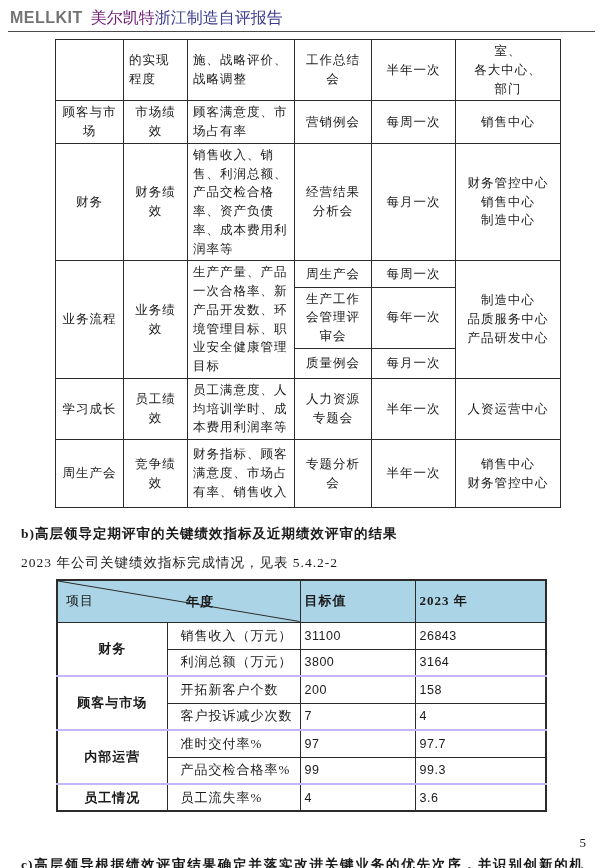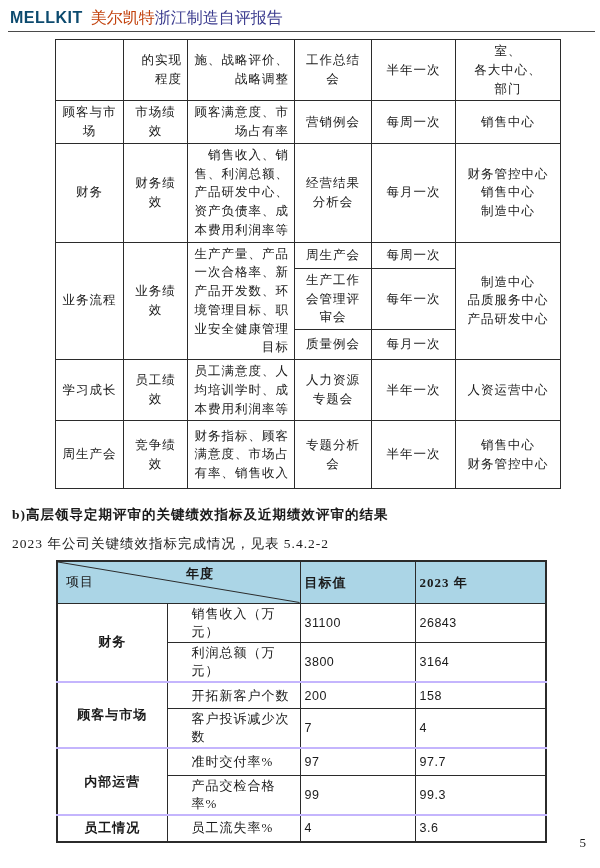--- a/index.html
+++ b/index.html
@@ -4,49 +4,49 @@
 <style>
   * { box-sizing: border-box; }
   html,body { margin:0; padding:0; background:#ffffff; }
   .page {
     position:relative; width:600px; height:868px; background:#ffffff;
     font-family:"Liberation Serif","DejaVu Serif",serif; color:#1a1a1a;
     overflow:hidden;
   }
   
   .doc-header { padding:8px 8px 0 10px; font-size:16px; line-height:20px; white-space:nowrap; }
-  .brand { color:#0c4a6e; font-family:"Liberation Sans","DejaVu Sans",sans-serif; font-weight:bold; letter-spacing:.5px; }
-  .title-black { color:#c2410c; margin-left:4px; }
+  .brand { color:#737373; font-family:"Liberation Sans","DejaVu Sans",sans-serif; font-weight:bold; letter-spacing:.5px; }
+  .title-black { color:#701a75; margin-left:4px; }
   .title-blue  { color:#3B3B8E; }
   .header-rule { border:none; border-top:1.5px solid #4a4a4a; margin:3px 5px 0 8px; }
 
   
   table.t1 { border-collapse:collapse; table-layout:fixed; width:505px; margin:7px 0 0 55px;
              font-size:12.5px; border:1.5px solid #2b2b2b; }
   .t1 td { border:1px solid #2b2b2b; text-align:center; vertical-align:middle;
            padding:2px 5px; line-height:1.5; letter-spacing:1px; white-space:pre-line; }
-  .t1 td.ind { text-align:right; }
-
-  
-  .para { margin:0 16px 0 12px; font-size:13.5px; letter-spacing:1px; line-height:20px; }
+  .t1 td.ind { text-align:left; }
+
+  
+  .para { margin:0 16px 0 21px; font-size:13.5px; letter-spacing:1px; line-height:20px; }
   .sec-b-heading { margin-top:16px; font-weight:bold; }
   .sec-b-intro   { margin-top:9px; }
   .t2-caption { text-align:center; font-weight:bold; font-size:13.5px; letter-spacing:1px; margin-top:11px; }
 
   
   table.t2 { border-collapse:collapse; table-layout:fixed; width:489px; margin:6px 0 0 56px;
              font-size:13px; border:2px solid #2b2b2b; }
   .t2 td { border:1px solid #2b2b2b; vertical-align:middle; padding:1px 4px; letter-spacing:1px; }
   .t2 .hdr { background:#ABD5E6; font-weight:bold; text-align:left; height:42px; }
   .t2 .corner { position:relative; text-align:left; padding:0; }
   .t2 .corner svg { position:absolute; left:0; top:0; width:100%; height:100%; }
-  .t2 .corner .corner-top { position:absolute; top:3px; left:53%; font-weight:bold; }
+  .t2 .corner .corner-top { position:absolute; top:12px; left:53%; font-weight:bold; }
   .t2 .corner .corner-bottom { position:absolute; bottom:12px; left:8px; font-weight:normal; }
   .t2 td.cat  { font-weight:bold; text-align:center; }
-  .t2 td.item { text-align:left; padding-left:24px; height:27px; }
+  .t2 td.item { text-align:left; padding-left:13px; height:27px; }
   .t2 td.num  { text-align:left; font-family:"Liberation Sans","DejaVu Sans",sans-serif; font-size:12.5px; letter-spacing:.5px; }
   .t2 tr.grp td { border-top:2px solid #c4b5fd; }
 
   
   .section-c { margin-top:37px; font-weight:bold; line-height:31px; text-align:justify; }
   .page-number { position:absolute; right:14px; bottom:17px; font-size:13px; }
 </style>
 </head>
 <body>
 
@@ -82,21 +82,21 @@
         <td style="height:39px">顾客与市场</td>
         <td>市场绩效</td>
         <td class="ind">顾客满意度、市场占有率</td>
         <td>营销例会</td>
         <td>每周一次</td>
         <td>销售中心</td>
       </tr>
       <tr>
         <td style="height:79px">财务</td>
         <td>财务绩效</td>
-        <td class="ind">销售收入、销售、利润总额、产品研发中心、资产负债率、成本费用利润率等</td>
+        <td class="ind">销售收入、销售、利润总额、产品交检合格率、资产负债率、成本费用利润率等</td>
         <td>经营结果分析会</td>
         <td>每月一次</td>
         <td>财务管控中心
 销售中心
 制造中心</td>
       </tr>
       <tr>
         <td rowspan="3" style="height:30px">业务流程</td>
         <td rowspan="3">业务绩效</td>
         <td rowspan="3" class="ind">生产产量、产品一次合格率、新产品开发数、环境管理目标、职业安全健康管理目标</td>

